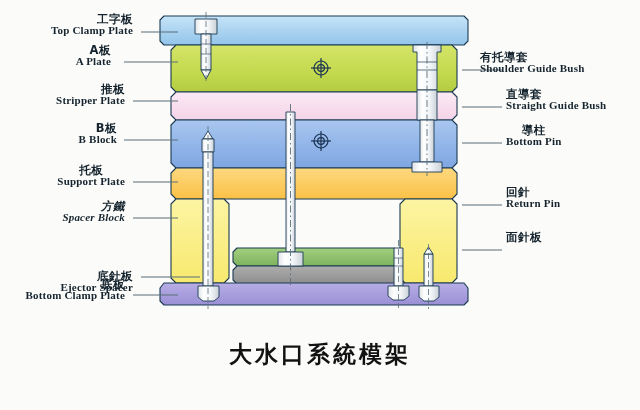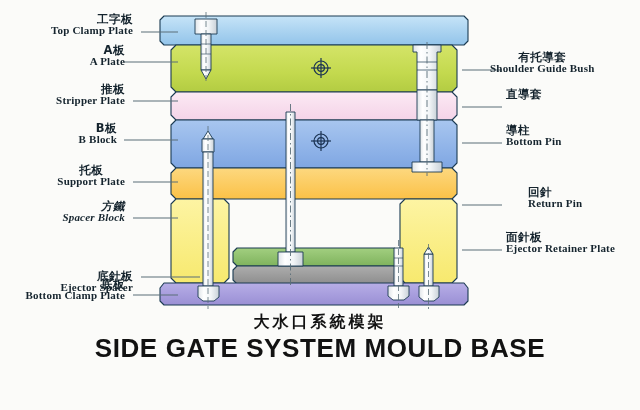--- a/index.html
+++ b/index.html
@@ -14,21 +14,21 @@
 
   
   .lbl{position:absolute;color:#15242e;line-height:1.08;}
   .lbl .cn{font-family:"DejaVu Sans", sans-serif;font-size:11.5px;font-weight:700;letter-spacing:.5px;display:block;}
   .lbl .en{font-family:"Liberation Serif", serif;font-size:11px;font-weight:700;display:block;letter-spacing:.2px;}
   .lbl.left{text-align:right;}
   .lbl.right{text-align:left;}
 
   
   #title-block{position:absolute;left:0;top:312px;width:640px;text-align:center;color:#121212;}
-  #title-cn{font-family:"DejaVu Sans", sans-serif;font-size:16px;font-weight:700;letter-spacing:3px;line-height:1.25;}
+  #title-cn{font-family:"DejaVu Sans", sans-serif;font-size:23px;font-weight:700;letter-spacing:3px;line-height:1.25;margin-top:28px;}
   #title-en{font-family:"Liberation Sans", sans-serif;font-size:26px;font-weight:700;letter-spacing:.6px;line-height:1.2;margin-top:1px;}
 </style>
 </head>
 <body>
 
 <div id="stage">
 
   <svg width="640" height="410" viewBox="0 0 640 410">
     <defs>
       <linearGradient id="gTop" x1="0" y1="0" x2="0" y2="1">
@@ -182,21 +182,21 @@
         <line x1="462" x2="502" y1="205" y2="205"></line>
         <line x1="462" x2="502" y1="250" y2="250"></line>
       </g>
   </svg>
 
   <div id="labels-left">
       <div class="lbl left" style="right: 507px; top: 13px;">
         <span class="cn">工字板</span>
         <span class="en">Top Clamp Plate</span>
       </div>
-      <div class="lbl left" style="right: 515px; top: 44px;">
+      <div class="lbl left" style="right: 529px; top: 44px;">
         <span class="cn">A板</span>
         <span class="en">A Plate</span>
       </div>
       <div class="lbl left" style="right: 515px; top: 83px;">
         <span class="cn">推板</span>
         <span class="en">Stripper Plate</span>
       </div>
       <div class="lbl left" style="right: 523px; top: 122px;">
         <span class="cn">B板</span>
         <span class="en">B Block</span>
@@ -213,39 +213,38 @@
         <span class="cn">底針板</span>
         <span class="en">Ejector Spacer</span>
       </div>
       <div class="lbl left" style="right: 515px; top: 278px;">
         <span class="cn">底板</span>
         <span class="en">Bottom Clamp Plate</span>
       </div>
     </div>
 
   <div id="labels-right">
-      <div class="lbl right" style="left: 490px; top: 51px; text-align: center;">
+      <div class="lbl right" style="left: 480px; top: 51px;">
         <span class="cn">有托導套</span>
         <span class="en">Shoulder Guide Bush</span>
       </div>
       <div class="lbl right" style="left: 506px; top: 88px;">
         <span class="cn">直導套</span>
-      </div>
-      <div class="lbl right" style="left: 506px; top: 124px;">
+        <span class="en">Straight Guide Bush</span>
+      </div>
+      <div class="lbl right" style="left: 506px; top: 124px; text-align: center;">
         <span class="cn">導柱</span>
         <span class="en">Bottom Pin</span>
       </div>
-      <div class="lbl right" style="left: 528px; top: 186px;">
+      <div class="lbl right" style="left: 506px; top: 186px;">
         <span class="cn">回針</span>
         <span class="en">Return Pin</span>
       </div>
       <div class="lbl right" style="left: 506px; top: 231px;">
         <span class="cn">面針板</span>
-        <span class="en">Ejector Retainer Plate</span>
       </div>
     </div>
 
   <div id="title-block">
     <div id="title-cn">大水口系統模架</div>
-    <div id="title-en">SIDE GATE SYSTEM MOULD BASE</div>
   </div>
 
 </div>
 
 </body></html>

